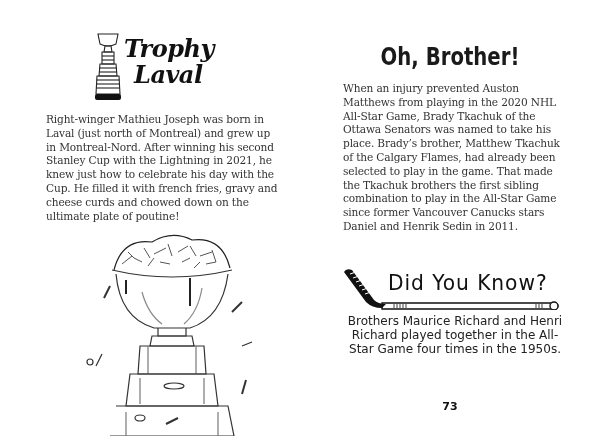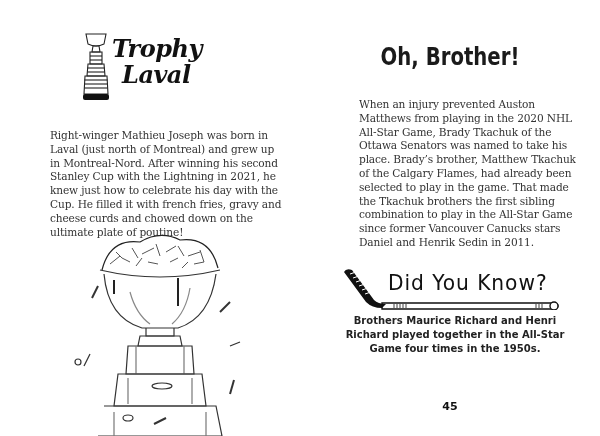--- a/index.html
+++ b/index.html
@@ -1,21 +1,21 @@
 <!DOCTYPE html>
 <html><head>
 <meta charset="utf-8">
 <style>
   html, body { margin:0; padding:0; }
   body {
     width:600px; height:436px; background:#ffffff; position:relative; overflow:hidden;
     font-family:"DejaVu Serif", serif; color:#2a2a2a;
   }
   .page { position:absolute; top:0; height:436px; }
-  .page-left { left:0; width:300px; }
+  .page-left { left:12px; width:300px; }
   .page-right { left:300px; width:300px; }
 
   
   .tt-header { position:absolute; left:78px; top:30px; width:140px; height:75px; }
   .tt-cup { position:absolute; left:2px; top:2px; width:32px; height:70px; }
   .tt-title {
     position:absolute; left:34px; top:6px; font-family:"DejaVu Serif", serif;
     font-style:italic; font-weight:bold; font-size:24px; line-height:26px; color:#111;
     letter-spacing:-0.5px;
   }
@@ -37,21 +37,21 @@
     color:#1a1a1a; letter-spacing:0px; transform:scaleX(0.82);
   }
 
   .dyk-wrap { position:absolute; left:42px; top:266px; width:220px; height:44px;text-decoration:underline; }
   .dyk-title {
     position:absolute; left:46px; top:4px; font-family:"DejaVu Sans", sans-serif;
     font-size:22px; color:#111; letter-spacing:1px; transform:scaleX(0.92); transform-origin:left;
   }
   .dyk-text {
     position:absolute; left:40px; top:314px; width:230px; text-align:center;
-    font-family:"DejaVu Sans", sans-serif; font-weight:bold; font-size:10px;
+    font-family:"DejaVu Sans", sans-serif; font-weight:normal; font-size:12px;
     line-height:14px; color:#222;
   }
   .page-num {
     position:absolute; left:0; width:300px; top:400px; text-align:center;
     font-family:"DejaVu Sans", sans-serif; font-weight:bold; font-size:11px; color:#111;
   }
 </style>
 </head>
 <body>
 
@@ -168,18 +168,18 @@
           <line x1="197" y1="38" x2="197" y2="42"></line>
         <line x1="200" y1="38" x2="200" y2="42"></line>
       </g>
       <circle cx="212" cy="40" r="4" fill="#fff" stroke="#111" stroke-width="1.4"></circle>
     </svg>
     <div class="dyk-title">Did You Know?</div>
   </div>
 
   <p class="dyk-text" style="margin:0;">Brothers Maurice Richard and Henri Richard played together in the All-Star Game four times in the 1950s.</p>
 
-  <div class="page-num">45</div>
+  <div class="page-num">73</div>
 </div>
 
 <style>
-  .body-text { margin:16px; }
+  .body-text { margin:0; }
 </style>
 
 </body></html>

